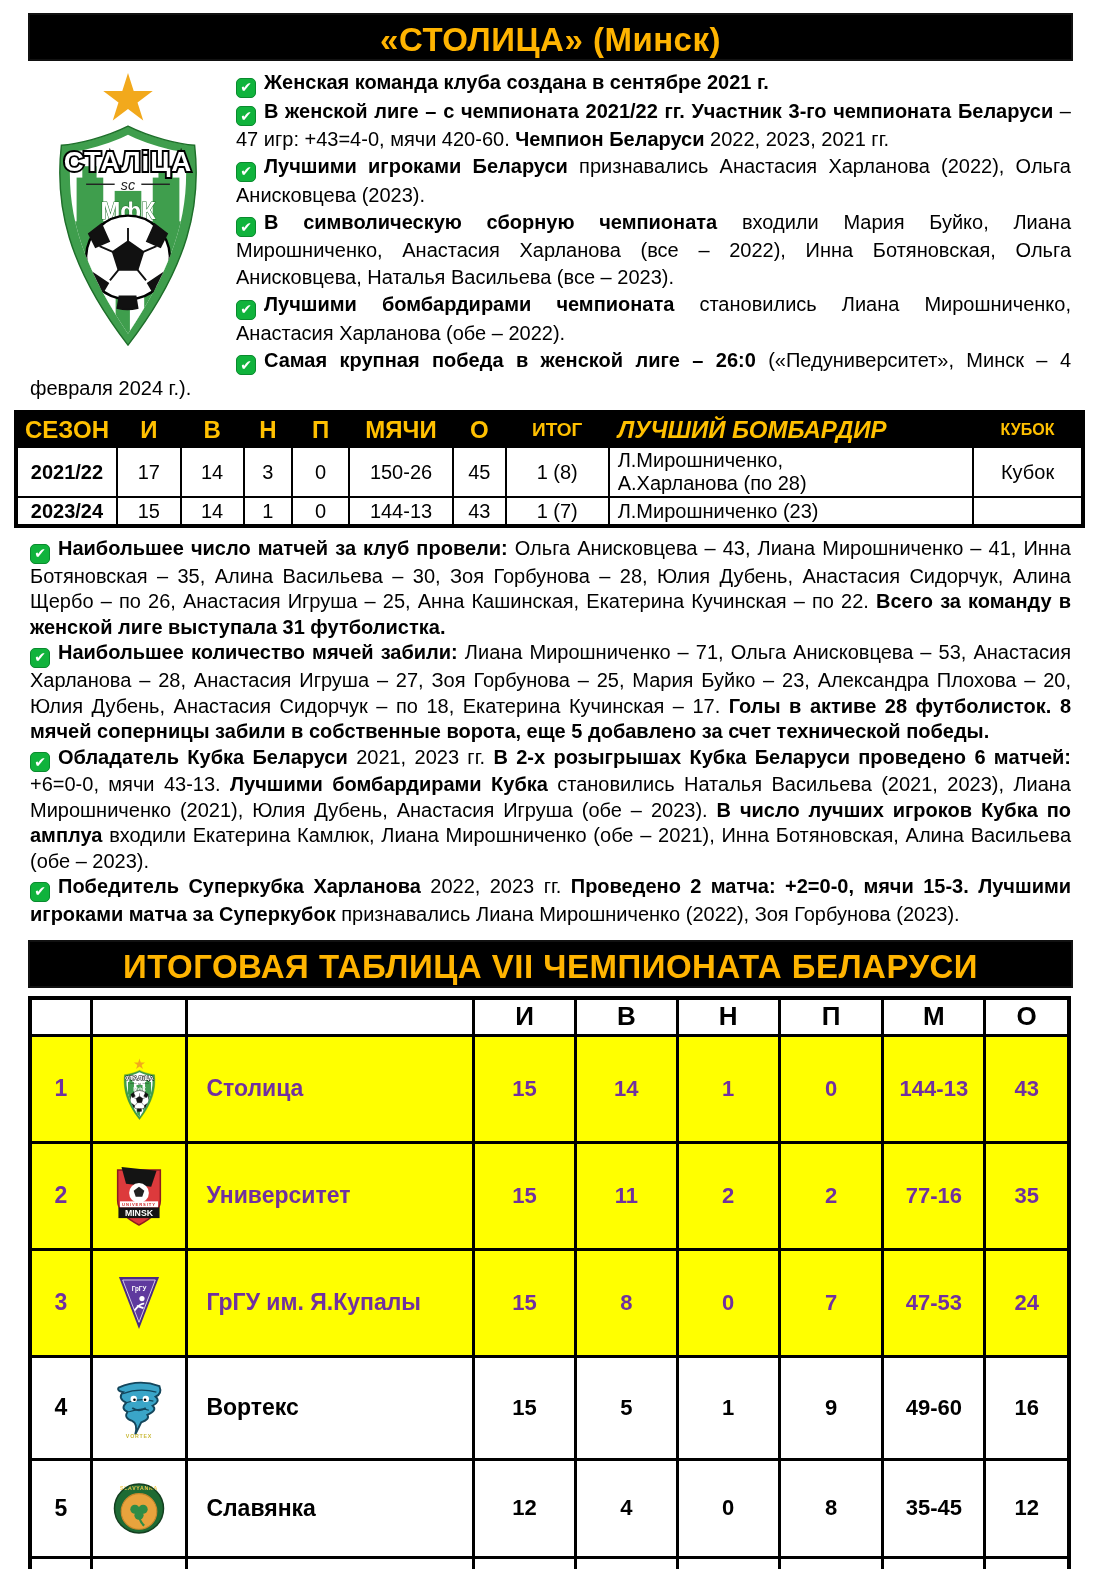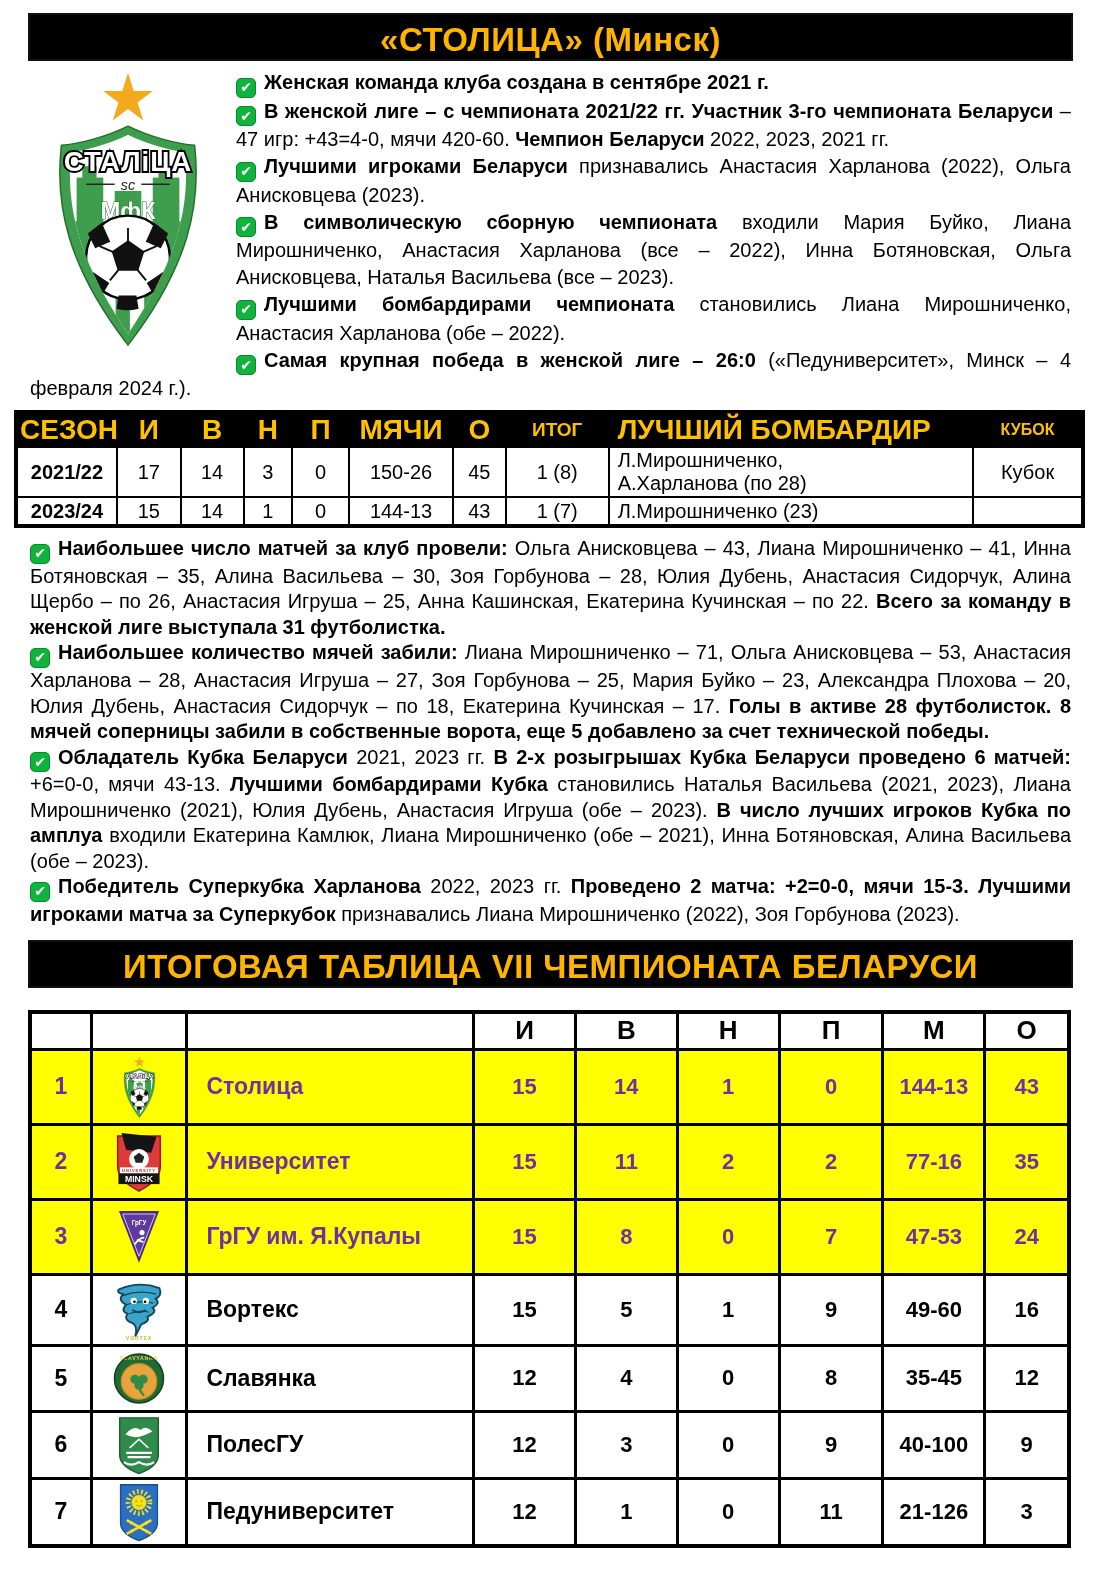--- a/index.html
+++ b/index.html
@@ -9,63 +9,63 @@
   }
   
   .banner{
     margin:13px 28px 8px;background:var(--banner-bg,#000);height:48px;
     display:flex;align-items:flex-end;justify-content:center;
     border:2px solid #111;box-sizing:border-box;
   }
   .banner .banner-text{
     color:var(--banner-text,#FFB400);font-weight:bold;font-size:33px;letter-spacing:.5px;
   }
-  .banner.league{margin-top:12px;margin-bottom:22px;}
+  .banner.league{margin-top:12px;margin-bottom:8px;}
   
   .top{margin:0 30px;}
   .crest-wrap{float:left;width:196px;height:276px;margin:2px 10px 0 0;
     display:flex;align-items:flex-start;justify-content:center;}
   p.bullet{margin:0;font-size:20px;line-height:27px;text-align:justify;}
   .mid p.bullet{line-height:25.5px;}
   p.bullet .check{
     display:inline-flex;width:20px;height:20px;border-radius:5px;
     background:var(--check-green,#10B33C);border:1px solid #0a8a2e;
     color:#fff;font-size:14px;font-weight:bold;align-items:center;justify-content:center;
     margin-right:8px;vertical-align:-3px;box-sizing:border-box;
   }
   .mid{margin:4px 30px 0;}
   
   table.season{
     width:1071px;margin:8px 14px 8px;border-collapse:collapse;border:4px solid #000;
     table-layout:fixed;
   }
   table.season th{
     background:#000;color:var(--table-header-text,#FFC000);
-    font-size:28px;padding:4px 2px;border:2px solid #000;line-height:24px;
+    font-size:24px;padding:4px 2px;border:2px solid #000;line-height:24px;
   }
   table.season th.itog{font-size:19px;}
   table.season th.cup{font-size:16px;}
-  table.season th.scorer{text-align:left;padding-left:8px;}
+  table.season th.scorer{text-align:left;padding-left:8px;font-style:italic;}
   table.season td{
     border:2px solid #000;text-align:center;font-size:20px;padding:1px 4px;line-height:24px;
     background:#fff;
   }
   table.season td.season-col{font-weight:bold;}
   table.season td.scorer{text-align:left;padding-left:8px;white-space:pre-line;line-height:23px;}
   
   table.league{
     width:1043px;margin:0 28px;border-collapse:collapse;border:4px solid #000;table-layout:fixed;
   }
   table.league td{border:3px solid #000;text-align:center;background:#fff;vertical-align:middle;padding:0 2px;}
   table.league tr.head td{height:34px;font-weight:bold;font-size:26px;}
   table.league td.pos{font-weight:bold;font-size:23px;}
   table.league td.team{text-align:left;padding-left:18px;font-weight:bold;font-size:23px;}
   table.league td.num{font-weight:bold;font-size:22px;}
   table.league tr.hl td{background:var(--highlight-yellow,#FFFF00);color:var(--highlight-purple,#7030A0);}
-  table.league td.logo-cell{background:#fff;padding:2px 0;}
+  table.league td.logo-cell{background:#fff;padding:18px 0;}
   table.league tr.r-tall td{height:68px;}
   table.league tr.r-mid td{height:64px;}
   table.league tr.r-short td{height:59px;}
   .logo-box{display:flex;align-items:center;justify-content:center;}
   
   .footer{margin:9px 30px 0;}
   .footer p.bullet{font-size:19px;text-align:left;}
   svg text{font-family:"Liberation Sans","DejaVu Sans",sans-serif;}
 </style>
 </head>

